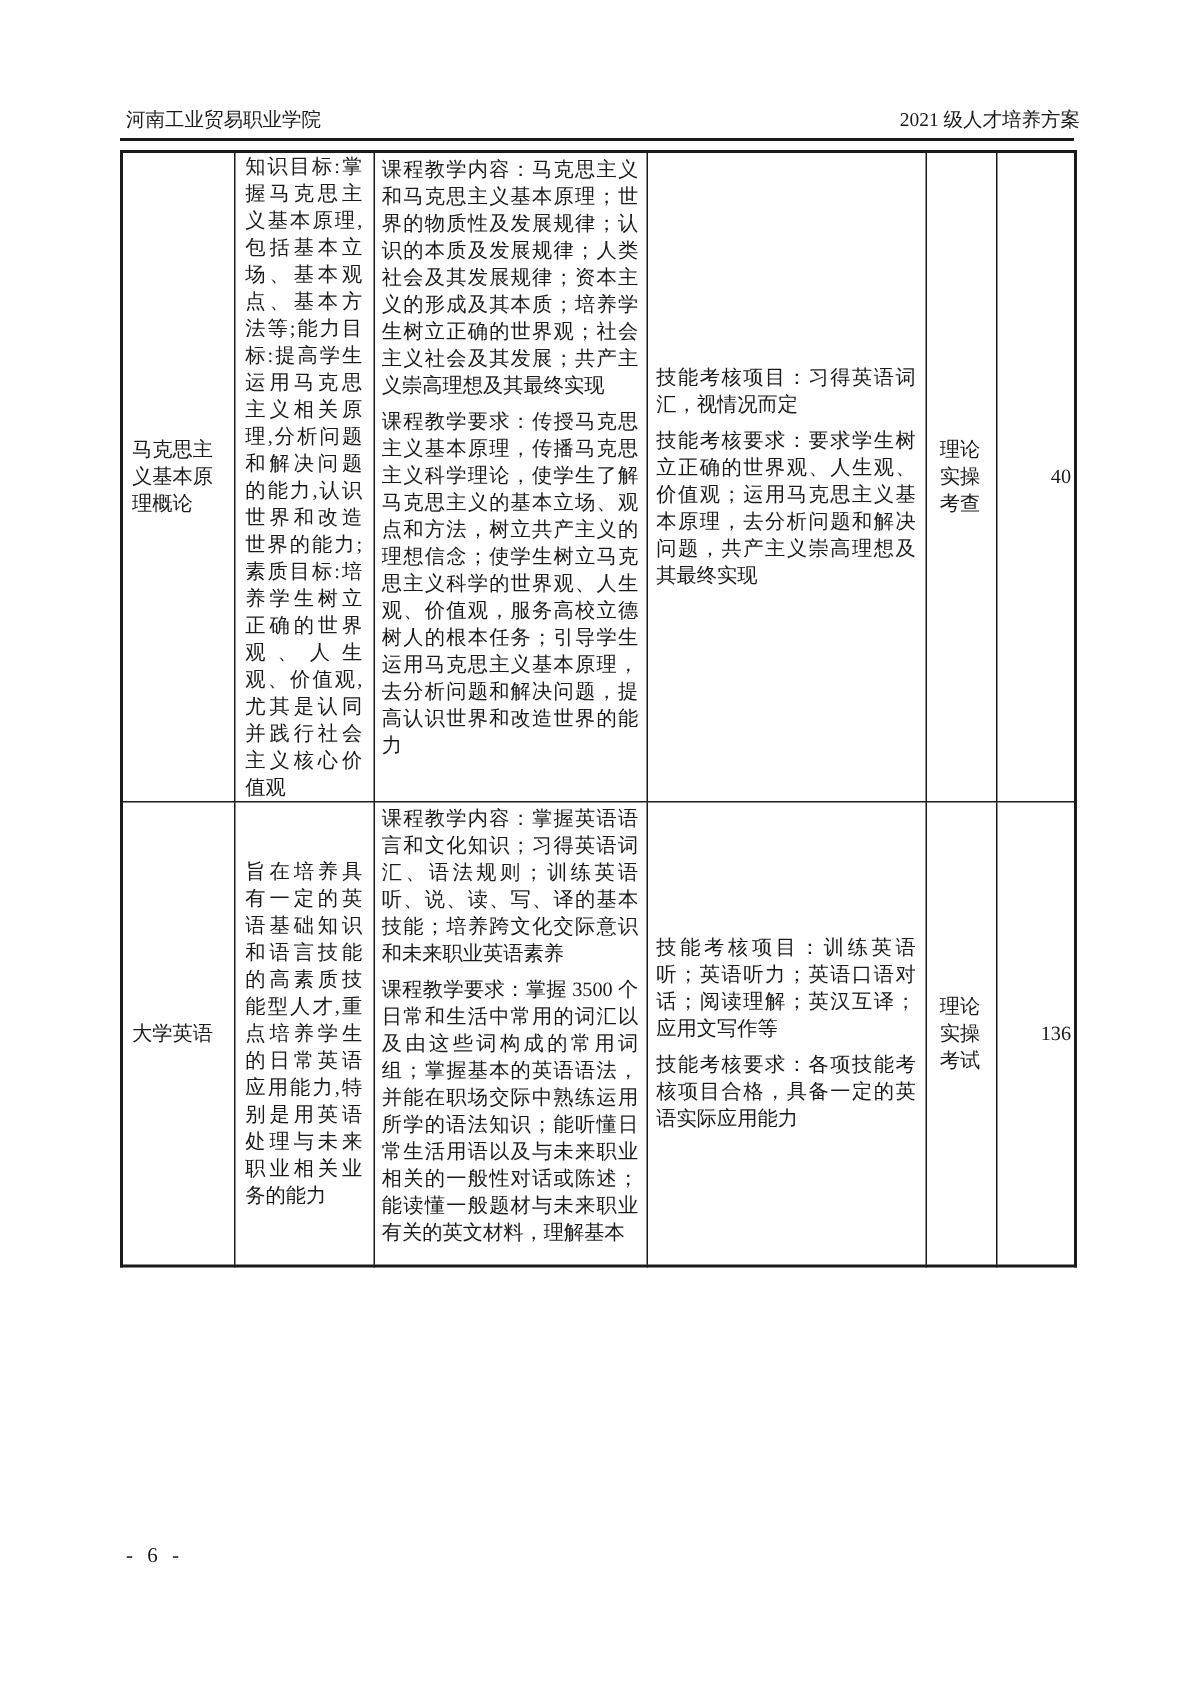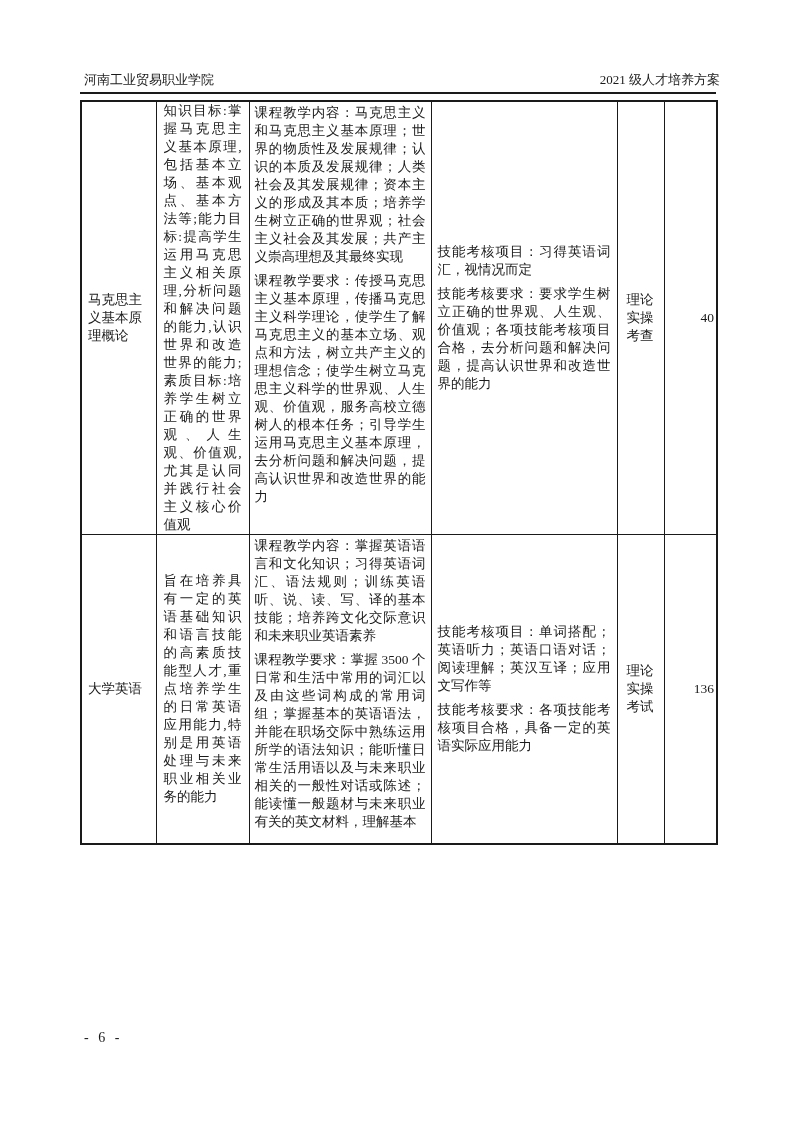--- a/index.html
+++ b/index.html
@@ -83,35 +83,35 @@
 
   <tr style="height:421px">
     <td class="c-name">马克思主义基本原理概论</td>
     <td class="c-obj">知识目标:掌握马克思主义基本原理,包括基本立场、基本观点、基本方法等;能力目标:提高学生运用马克思主义相关原理,分析问题和解决问题的能力,认识世界和改造世界的能力;素质目标:培养学生树立正确的世界观、人生观、价值观,尤其是认同并践行社会主义核心价值观</td>
     <td class="c-content">
       <div class="para">课程教学内容：马克思主义和马克思主义基本原理；世界的物质性及发展规律；认识的本质及发展规律；人类社会及其发展规律；资本主义的形成及其本质；培养学生树立正确的世界观；社会主义社会及其发展；共产主义崇高理想及其最终实现</div>
       <div class="para">课程教学要求：传授马克思主义基本原理，传播马克思主义科学理论，使学生了解马克思主义的基本立场、观点和方法，树立共产主义的理想信念；使学生树立马克思主义科学的世界观、人生观、价值观，服务高校立德树人的根本任务；引导学生运用马克思主义基本原理，去分析问题和解决问题，提高认识世界和改造世界的能力</div>
     </td>
     <td class="c-assess">
       <div class="para">技能考核项目：习得英语词汇，视情况而定</div>
-      <div class="para">技能考核要求：要求学生树立正确的世界观、人生观、价值观；各项技能考核项目合格，去分析问题和解决问题，提高认识世界和改造世界的能力</div>
+      <div class="para">技能考核要求：要求学生树立正确的世界观、人生观、价值观；运用马克思主义基本原理，去分析问题和解决问题，共产主义崇高理想及其最终实现</div>
     </td>
     <td class="c-method">理论实操考查</td>
     <td class="c-hours">40</td>
   </tr>
 
   <tr style="height:309px">
     <td class="c-name">大学英语</td>
     <td class="c-obj">旨在培养具有一定的英语基础知识和语言技能的高素质技能型人才,重点培养学生的日常英语应用能力,特别是用英语处理与未来职业相关业务的能力</td>
     <td class="c-content">
       <div class="para">课程教学内容：掌握英语语言和文化知识；习得英语词汇、语法规则；训练英语听、说、读、写、译的基本技能；培养跨文化交际意识和未来职业英语素养</div>
       <div class="para">课程教学要求：掌握 3500 个日常和生活中常用的词汇以及由这些词构成的常用词组；掌握基本的英语语法，并能在职场交际中熟练运用所学的语法知识；能听懂日常生活用语以及与未来职业相关的一般性对话或陈述；能读懂一般题材与未来职业有关的英文材料，理解基本</div>
     </td>
     <td class="c-assess">
-      <div class="para">技能考核项目：单词搭配；英语听力；英语口语对话；阅读理解；英汉互译；应用文写作等</div>
+      <div class="para">技能考核项目：训练英语听；英语听力；英语口语对话；阅读理解；英汉互译；应用文写作等</div>
       <div class="para">技能考核要求：各项技能考核项目合格，具备一定的英语实际应用能力</div>
     </td>
     <td class="c-method">理论实操考试</td>
     <td class="c-hours">136</td>
   </tr>
 </tbody>
   </table>
 
 <div class="page-footer">- 6 -</div>
 

